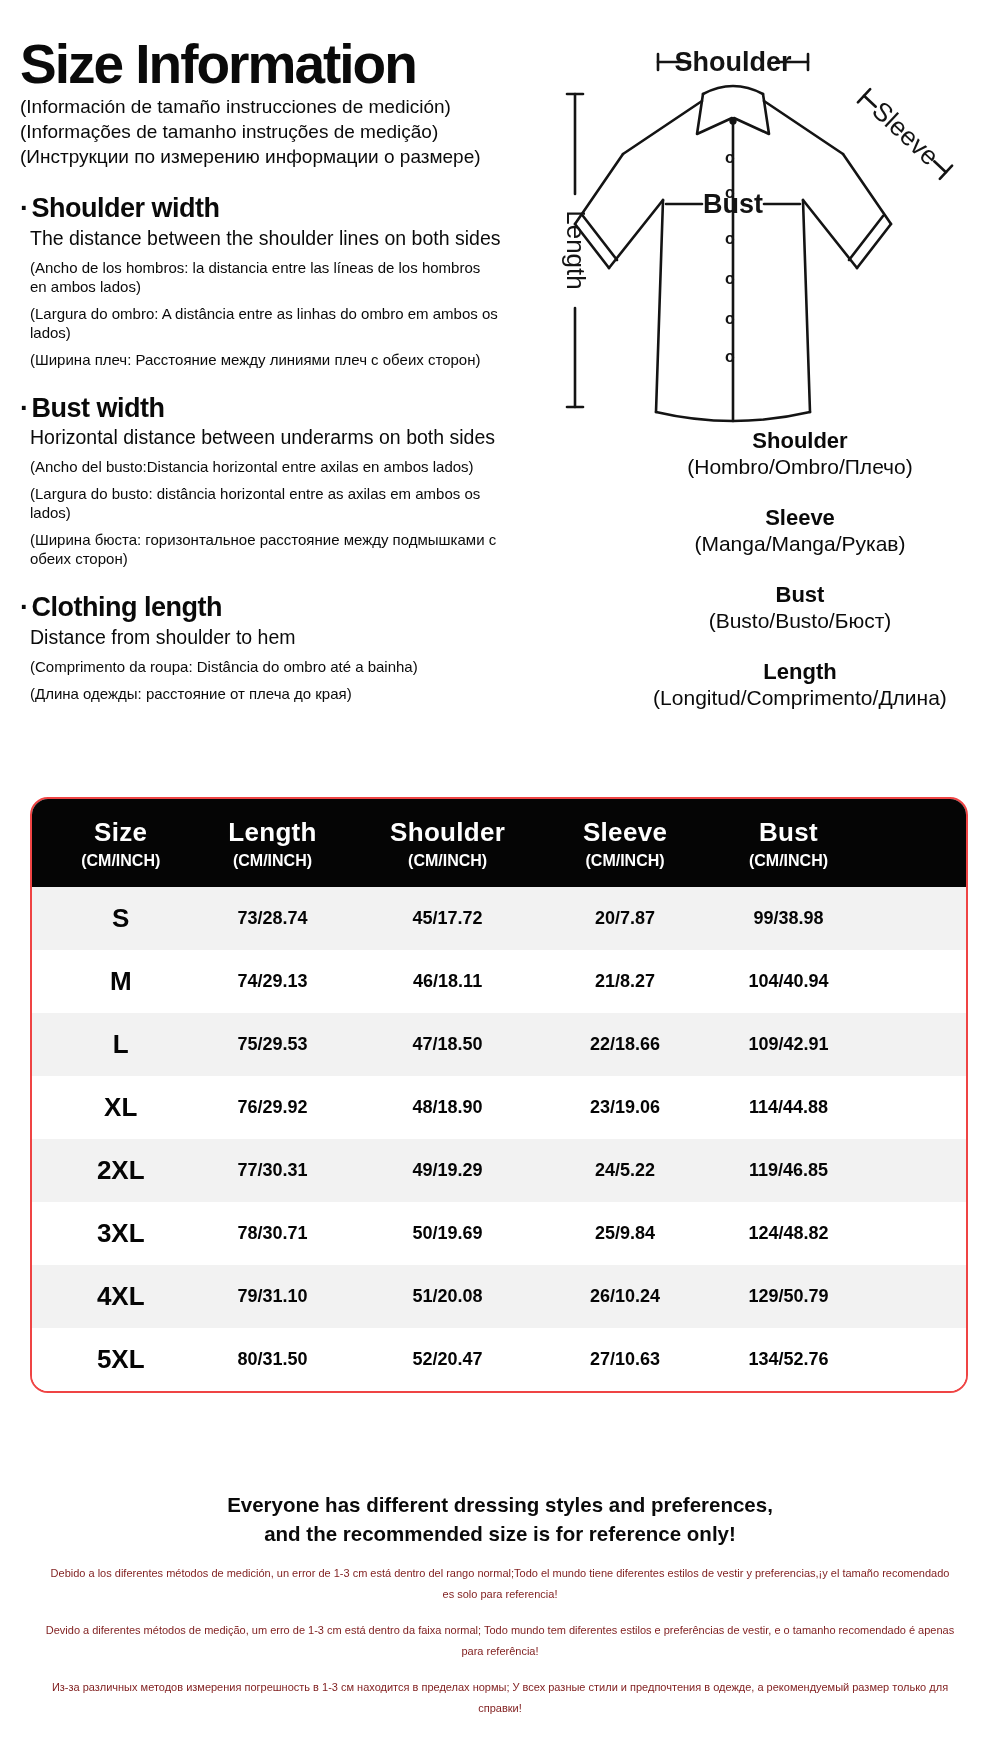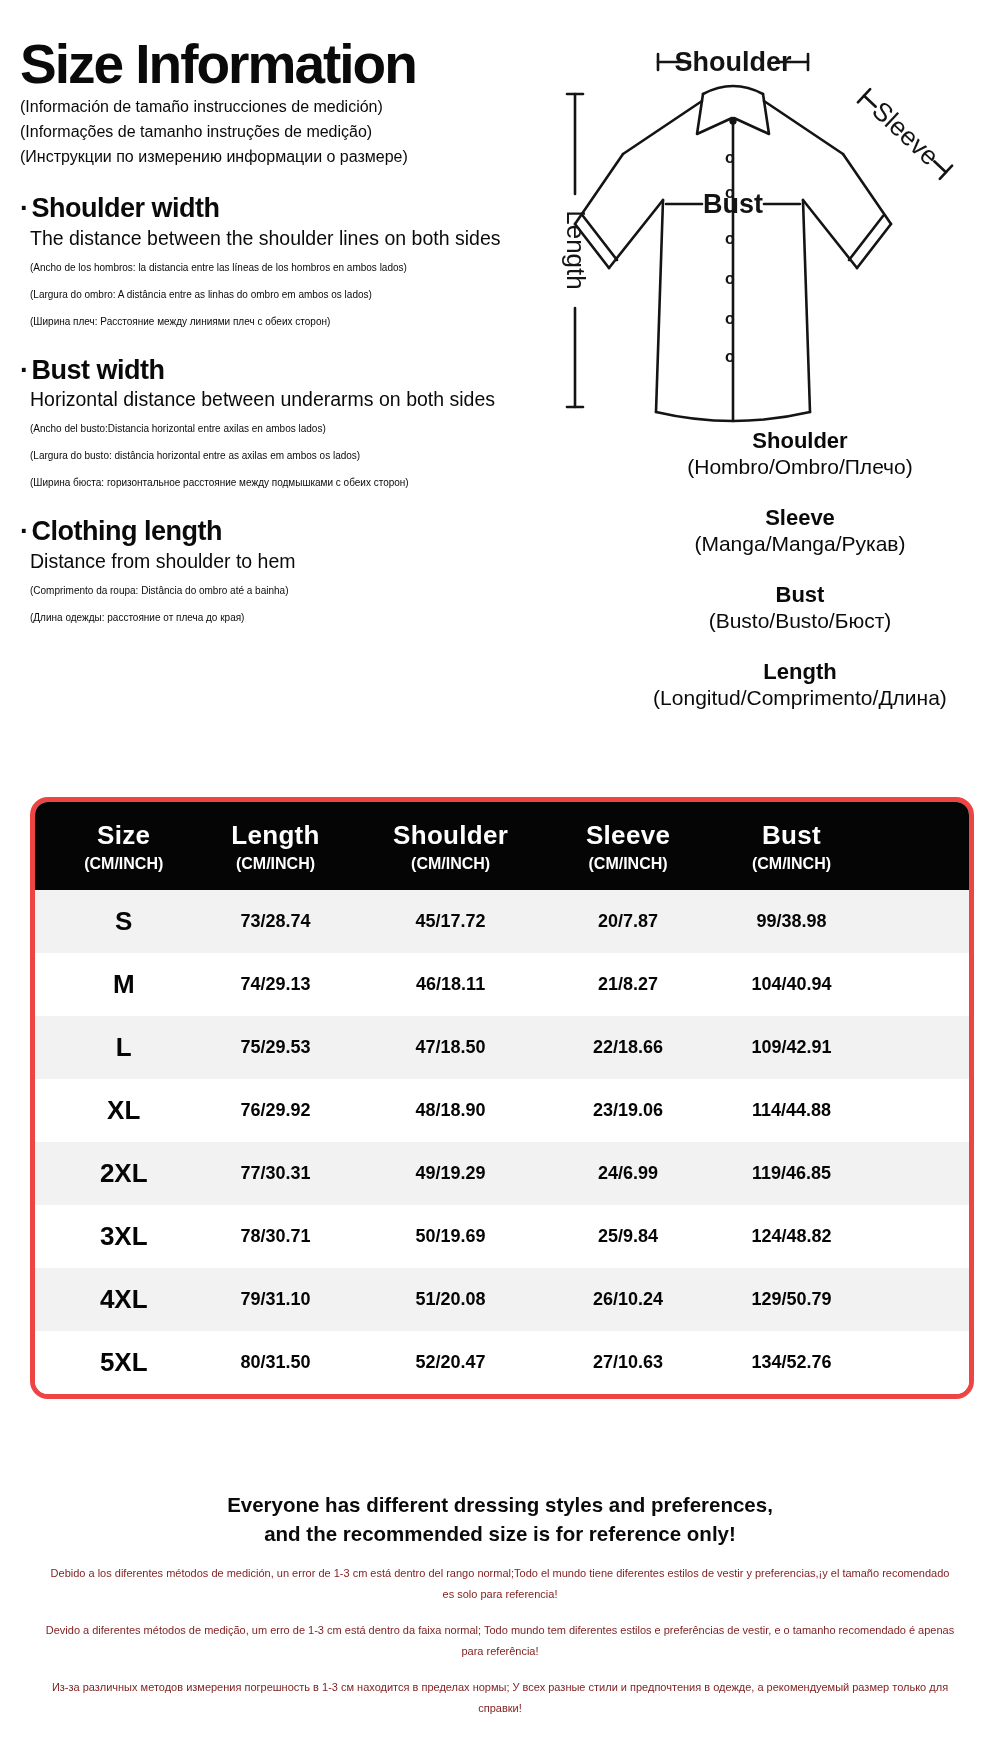--- a/index.html
+++ b/index.html
@@ -4,36 +4,36 @@
 <style>
   html,body{margin:0;padding:0;background:#fff;}
   .page{
     position:relative;width:1000px;height:1737px;margin:0 auto;background:#fff;
     font-family:"Liberation Sans","DejaVu Sans",sans-serif;color:#0a0a0a;overflow:hidden;
   }
   
   .left-col{position:absolute;left:20px;top:36px;width:525px;}
   .page-title{font-size:55px;font-weight:bold;letter-spacing:-2px;line-height:1.02;margin:0 0 2px 0;}
   .page-subtitle{font-size:34px;font-weight:bold;letter-spacing:-0.5px;margin:0 0 8px 0;line-height:1.1;}
-  .title-tr{font-size:16px;line-height:25px;margin:0;}
+  .title-tr{font-size:19px;line-height:25px;margin:0;}
   .section{margin-top:25px;}
   .sec-head{display:flex;align-items:baseline;font-size:27px;font-weight:bold;letter-spacing:-0.5px;line-height:1.1;}
   .bullet{margin-right:3px;}
   .sec-desc{font-size:19.5px;margin:2px 0 2px 10px;line-height:24px;}
-  .sec-tr{font-size:10px;line-height:19px;margin:8px 0 0 10px;max-width:470px;}
+  .sec-tr{font-size:15px;line-height:19px;margin:8px 0 0 10px;max-width:470px;}
   
   .diagram{position:absolute;left:553px;top:22px;width:442px;height:472px;}
   .diagram svg{display:block;}
   
   .legend{position:absolute;left:585px;top:428px;width:430px;text-align:center;}
   .legend-item{margin-bottom:25px;}
   .legend-term{font-size:22px;font-weight:bold;line-height:26px;}
   .legend-tr{font-size:21px;line-height:26px;}
   
-  .table-wrap{position:absolute;left:30px;top:797px;width:934px;border:5px solid #ef4444;border-radius:18px;overflow:hidden;}
+  .table-wrap{position:absolute;left:30px;top:797px;width:934px;border:2px solid #ef4444;border-radius:18px;overflow:hidden;}
   table{width:100%;border-collapse:collapse;table-layout:fixed;}
   thead tr{height:88px;background:#050505;}
   th{vertical-align:middle;text-align:center;padding:0;}
   .col-label{font-size:26px;font-weight:bold;color:#fff;letter-spacing:0.3px;}
   .col-unit{font-size:16px;font-weight:bold;color:#fff;margin-top:4px;}
   tbody tr{height:63px;background:#fff;}
   tbody tr:nth-child(odd){background:#f2f2f2;}
   td{text-align:center;vertical-align:middle;font-weight:bold;font-size:18px;padding:0;color:#050505;}
   td.size-cell{font-size:26px;}
   
@@ -236,21 +236,21 @@
           <td>76/29.92</td>
           <td>48/18.90</td>
           <td>23/19.06</td>
           <td>114/44.88</td>
             <td></td>
         </tr>
         <tr>
           <td class="size-cell">2XL</td>
           <td>77/30.31</td>
           <td>49/19.29</td>
-          <td>24/6.99</td>
+          <td>24/5.22</td>
           <td>119/46.85</td>
             <td></td>
         </tr>
         <tr>
           <td class="size-cell">3XL</td>
           <td>78/30.71</td>
           <td>50/19.69</td>
           <td>25/9.84</td>
           <td>124/48.82</td>
             <td></td>

